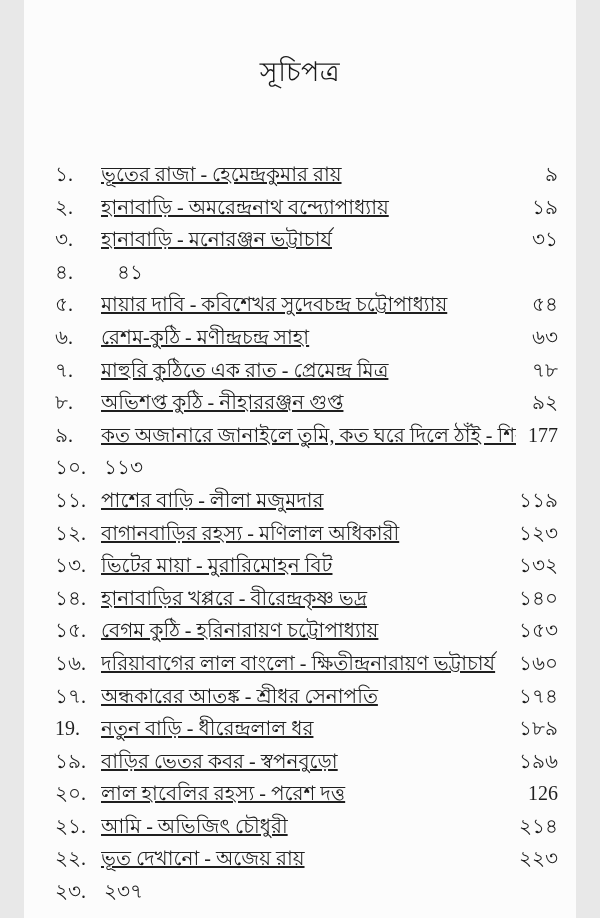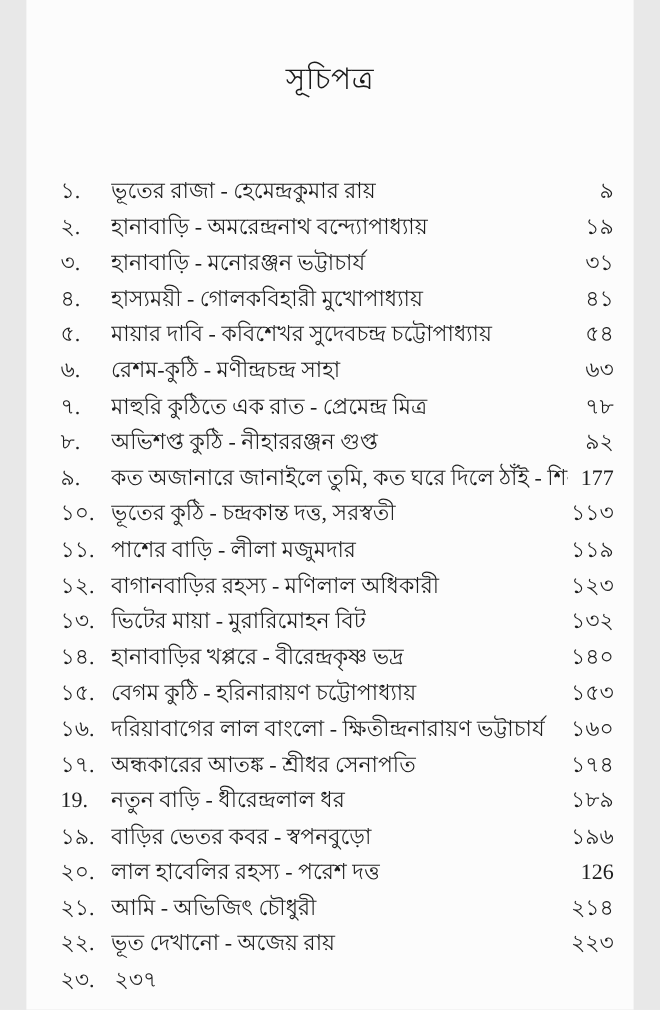--- a/index.html
+++ b/index.html
@@ -41,20 +41,21 @@
   .toc-no {
     width: 46px;
     flex: 0 0 46px;
     text-align: left;
   }
   .toc-title {
     flex: 1 1 auto;
     white-space: nowrap;
     overflow: hidden;
     padding-right: 8px;
+    text-decoration: underline;
   }
   .toc-page {
     flex: 0 0 auto;
     min-width: 42px;
     text-align: right;
   }
 </style>
 </head>
 <body>
 
@@ -72,21 +73,20 @@
         <span class="toc-title">হানাবাড়ি - অমরেন্দ্রনাথ বন্দ্যোপাধ্যায়</span>
         <span class="toc-page">১৯</span>
       </div>
       <div class="toc-row">
         <span class="toc-no">৩.</span>
         <span class="toc-title">হানাবাড়ি - মনোরঞ্জন ভট্টাচার্য</span>
         <span class="toc-page">৩১</span>
       </div>
       <div class="toc-row">
         <span class="toc-no">৪.</span>
-        <span class="toc-title">হাস্যময়ী - গোলকবিহারী মুখোপাধ্যায়</span>
         <span class="toc-page">৪১</span>
       </div>
       <div class="toc-row">
         <span class="toc-no">৫.</span>
         <span class="toc-title">মায়ার দাবি - কবিশেখর সুদেবচন্দ্র চট্টোপাধ্যায়</span>
         <span class="toc-page">৫৪</span>
       </div>
       <div class="toc-row">
         <span class="toc-no">৬.</span>
         <span class="toc-title">রেশম-কুঠি - মণীন্দ্রচন্দ্র সাহা</span>
@@ -102,21 +102,20 @@
         <span class="toc-title">অভিশপ্ত কুঠি - নীহাররঞ্জন গুপ্ত</span>
         <span class="toc-page">৯২</span>
       </div>
       <div class="toc-row">
         <span class="toc-no">৯.</span>
         <span class="toc-title">কত অজানারে জানাইলে তুমি, কত ঘরে দিলে ঠাঁই - শিবরাম চক্রবর্তী</span>
         <span class="toc-page">177</span>
       </div>
       <div class="toc-row">
         <span class="toc-no">১০.</span>
-        <span class="toc-title">ভূতের কুঠি - চন্দ্রকান্ত দত্ত, সরস্বতী</span>
         <span class="toc-page">১১৩</span>
       </div>
       <div class="toc-row">
         <span class="toc-no">১১.</span>
         <span class="toc-title">পাশের বাড়ি - লীলা মজুমদার</span>
         <span class="toc-page">১১৯</span>
       </div>
       <div class="toc-row">
         <span class="toc-no">১২.</span>
         <span class="toc-title">বাগানবাড়ির রহস্য - মণিলাল অধিকারী</span>

